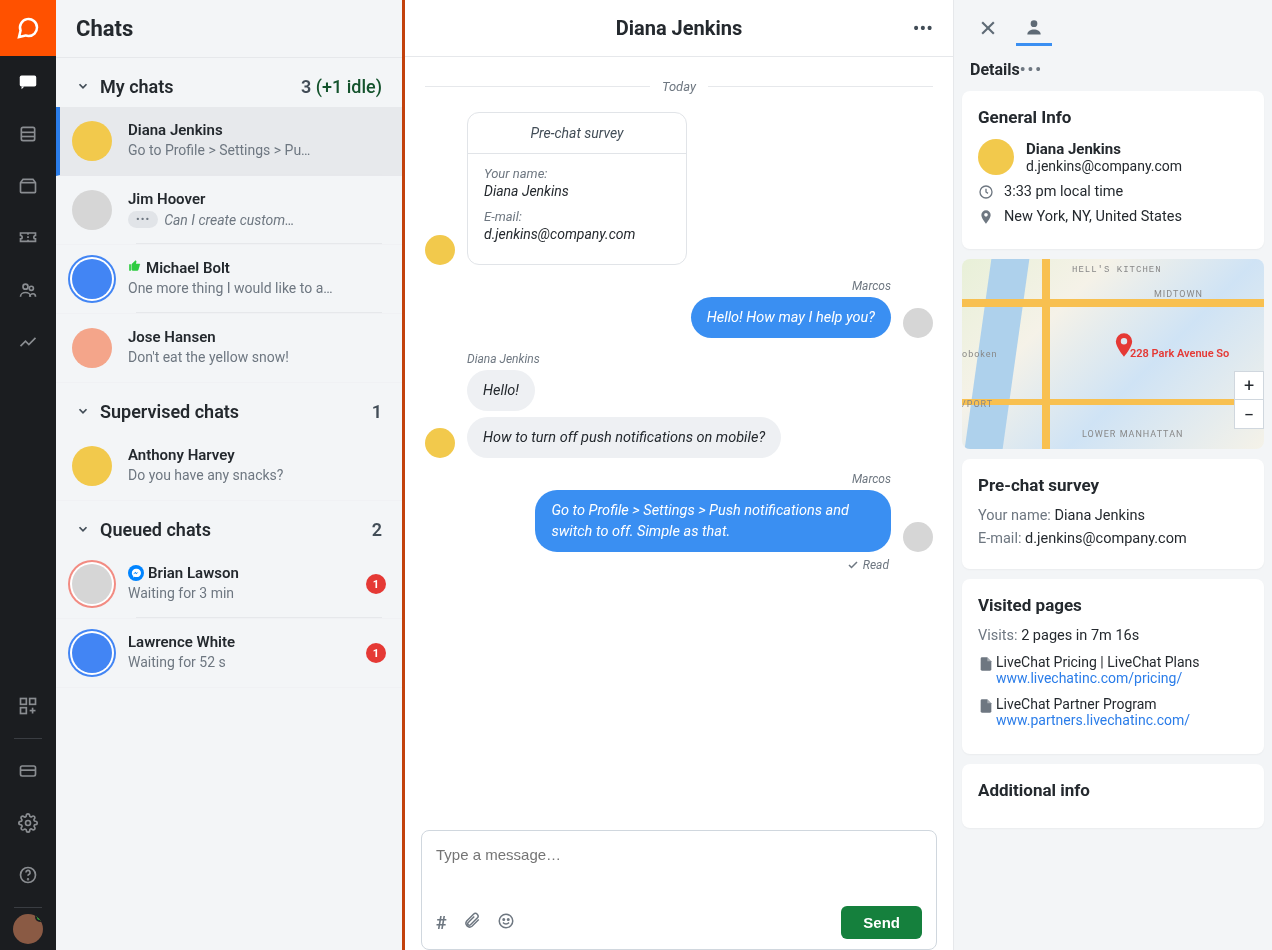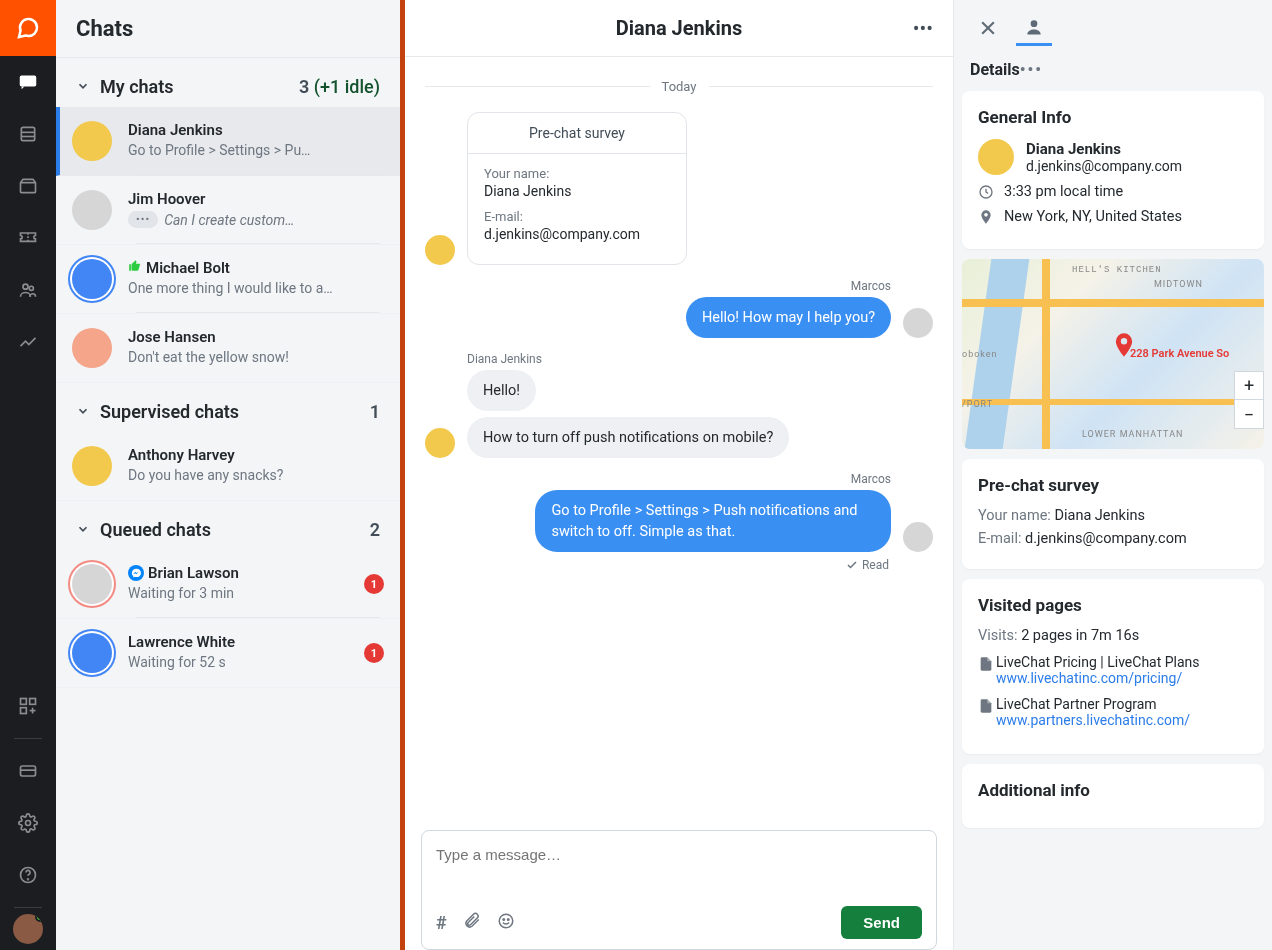--- a/index.html
+++ b/index.html
@@ -10,21 +10,21 @@
 .rail { width: 56px; background: #1b1d20; display: flex; flex-direction: column; align-items: center; padding-top: 0; }
 .rail-logo { width: 56px; height: 56px; background: #ff5100; display: flex; align-items: center; justify-content: center; color: #fff; }
 .rail-item { width: 56px; height: 52px; display: flex; align-items: center; justify-content: center; color: #8a8d91; cursor: pointer; }
 .rail-item.active { color: #fff; }
 .rail-spacer { flex: 1; }
 .rail-divider { width: 28px; height: 1px; background: #3a3d42; margin: 6px 0; }
 .rail-avatar { width: 30px; height: 30px; border-radius: 50%; position: relative; margin-bottom: 6px; overflow:hidden;}
 .rail-avatar .dot { position: absolute; right: -2px; top: -2px; width: 10px; height: 10px; background: #2ecc40; border: 2px solid #1b1d20; border-radius: 50%; }
 
 
-.sidebar { width: 349px; background: #f3f5f7; border-right: 5px solid #c2410c; display: flex; flex-direction: column; overflow-y: auto; }
+.sidebar { width: 349px; background: #f3f5f7; border-right: 3px solid #c2410c; display: flex; flex-direction: column; overflow-y: auto; }
 .sidebar-header { padding: 16px 20px; font-size: 22px; font-weight: 700; border-bottom: 1px solid #e6e8eb; }
 .section-head { display: flex; align-items: center; padding: 18px 20px 10px; font-size: 18px; font-weight: 600; cursor: pointer; }
 .section-head .chev { margin-right: 10px; color: #424d57; }
 .section-head .count { margin-left: auto; font-weight: 600; color: #424d57; font-size: 18px; }
 .section-head .count .idle { color: #14532d; font-weight: 500; }
 .chat-item { display: flex; align-items: flex-start; padding: 14px 16px; cursor: pointer; border-bottom: 1px solid #e6e8eb40; position: relative; }
 .chat-item .hr{position:absolute; left:80px; right:20px; bottom:0; height:1px; background:#e6e8eb;}
 .chat-item.active { background: #e7e9ec; border-left: 4px solid #2b7de9; padding-left: 12px; }
 .avatar { width: 40px; height: 40px; border-radius: 50%; flex-shrink: 0; margin-right: 16px; display:flex; align-items:center; justify-content:center; font-size:11px; font-weight:700; color:#fff; }
 .avatar.ring { box-shadow: 0 0 0 2px #fff, 0 0 0 4px #f28b82; }
@@ -36,21 +36,21 @@
 .thumb{color:#2ecc40;}
 .typing-dots{background:#e1e4e8; border-radius:12px; padding:2px 8px; font-size:11px; color:#6e7781; letter-spacing:1px;}
 .fb-icon{width:16px;height:16px;background:#0084ff;border-radius:50%;display:inline-flex;align-items:center;justify-content:center;}
 .fb-icon svg{width:10px;height:10px;fill:#fff;}
 
 
 .chat { flex: 1; display: flex; flex-direction: column; border-right: 1px solid #e6e8eb; }
 .chat-header { display: flex; align-items: center; justify-content: center; padding: 16px 20px; border-bottom: 1px solid #e6e8eb; position: relative; }
 .chat-title { font-size: 20px; font-weight: 700; }
 .chat-header .more { position: absolute; right: 20px; color: #424d57; cursor: pointer; font-size: 20px; }
-.chat-body { flex: 1; overflow-y: auto; padding: 16px 20px; }
+.chat-body { flex: 1; overflow-y: auto; padding: 16px 20px; font-style: italic; }
 .date-sep { display: flex; align-items: center; color: #6e7781; font-size: 13px; margin: 6px 0 18px; }
 .date-sep::before, .date-sep::after { content: ""; flex: 1; height: 1px; background: #e6e8eb; }
 .date-sep span { padding: 0 12px; }
 .msg-row { display: flex; margin-bottom: 14px; align-items: flex-end; }
 .msg-row.right { justify-content: flex-end; }
 .msg-avatar { width: 30px; height: 30px; border-radius: 50%; flex-shrink: 0; display:flex;align-items:center;justify-content:center;font-size:10px;font-weight:700;color:#fff;}
 .msg-col { display: flex; flex-direction: column; max-width: 70%; }
 .msg-row.left .msg-avatar{margin-right:12px;}
 .msg-row.right .msg-avatar{margin-left:12px;}
 .sender { font-size: 12px; color: #6e7781; margin-bottom: 4px; }
@@ -398,21 +398,21 @@
         <span>New York, NY, United States</span>
       </div>
     </div>
 
     <div class="map">
       <div class="water"></div>
       <div class="road r1"></div>
         <div class="road r2"></div>
         <div class="road r3"></div>
       <div class="lbl" style="top:6px;left:110px;font-family:Liberation Mono, monospace;">HELL'S KITCHEN</div>
-      <div class="lbl" style="top:20px;left:160px;padding-left:32px;">MIDTOWN</div>
+      <div class="lbl" style="top:30px;left:160px;padding-left:32px;">MIDTOWN</div>
       <div class="lbl" style="bottom:10px;left:120px;">LOWER MANHATTAN</div>
       <div class="lbl" style="top:90px;left:0px;">oboken</div>
       <div class="lbl" style="bottom:40px;left:0px;">/PORT</div>
       <svg class="map-pin" width="28" height="28" viewBox="0 0 24 24" fill="currentColor">
           <path d="M12 2a7 7 0 0 0-7 7c0 5 7 13 7 13s7-8 7-13a7 7 0 0 0-7-7zm0 9.5A2.5 2.5 0 1 1 12 6a2.5 2.5 0 0 1 0 5.5z"></path>
         </svg>
       <div class="map-addr">228 Park Avenue So</div>
       <div class="map-zoom">
         <div>+</div>
         <div>−</div>

